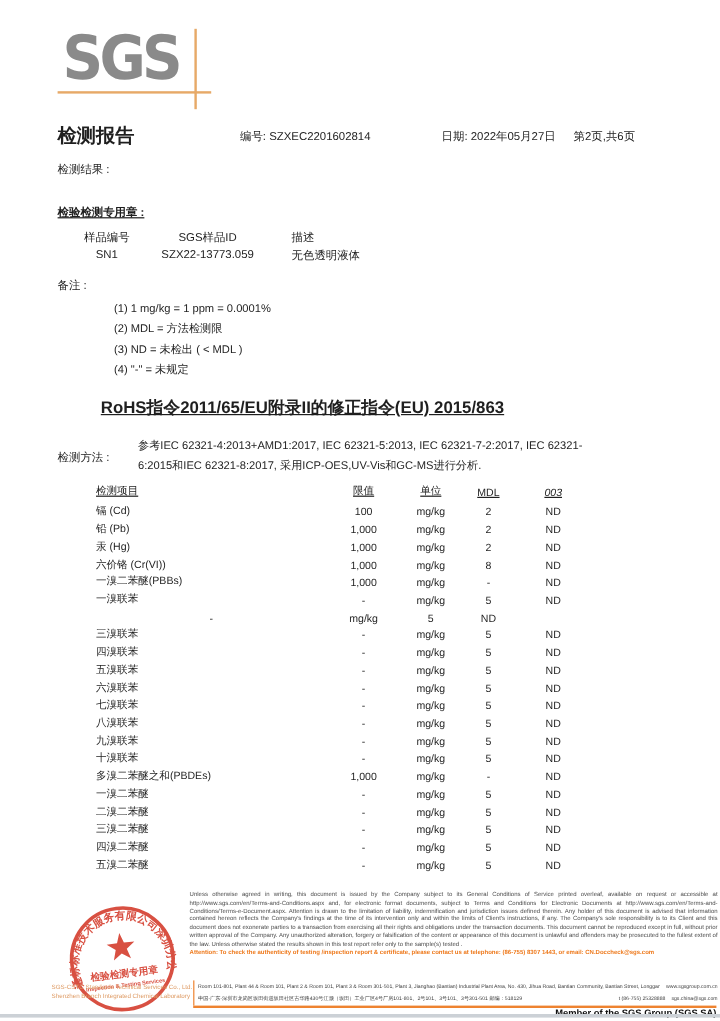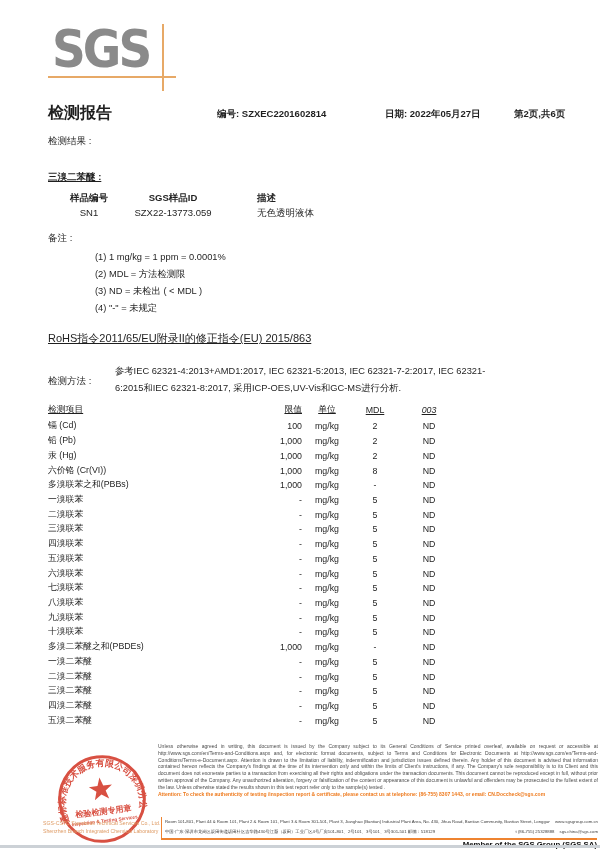--- a/index.html
+++ b/index.html
@@ -10,43 +10,43 @@
   }
   .abs { position:absolute; }
 
   
   .logo-text { font-family:"DejaVu Sans", sans-serif; font-weight:900; font-size:47px;
     color:#8a8a8a; letter-spacing:-3px; line-height:1; transform:scaleY(1.08); transform-origin:top left; }
   .cross-h { background:#e7a967; height:1.5px; }
   .cross-v { background:#e7a967; width:1.5px; }
 
   .report-title { font-size:16px; font-weight:bold; }
-  .meta { font-size:9.5px; font-weight:700;margin-left:17px; }
+  .meta { font-size:9.5px; font-weight:400; }
 
   .label { font-size:9.5px; }
   .section-underline { font-size:9.5px; font-weight:bold; text-decoration:underline; }
 
   
   .sample-grid { display:grid; grid-template-columns:68px 100px 20px 140px; font-size:9.5px; }
   .sample-grid .c { text-align:center; }
-  .sample-grid .l { text-align:left;margin-left:14px; }
-  .sample-grid.hdr { font-weight:bold; }
+  .sample-grid .l { text-align:left; }
+  .sample-grid.hdr { font-weight:normal; }
 
   .notes { font-size:9.3px; line-height:17px; }
 
-  .rohs { font-size:11px; font-weight:normal; text-decoration:underline; }
+  .rohs { font-size:14px; font-weight:bold; text-decoration:underline;margin-left:36px; }
   .method-text { font-size:9.3px; line-height:16.5px; width:382px; }
 
   
-  .rt-grid { display:grid; grid-template-columns:192px 62px 50px 46px 62px; align-items:center; }
+  .rt-grid { display:grid; grid-template-columns:192px 62px 50px 46px 62px; align-items:center;margin-left:32px; }
   .rt-header { font-size:8.8px; height:15px; }
   .rt-header .u { text-decoration:underline; }
   .rt-header .it { font-style:italic; }
   .rt-row { font-size:8.8px; height:14.72px; }
-  .t-l { text-align:left; } .t-r { text-align:right; } .t-c { text-align:center; }
+  .t-l { text-align:left; } .t-r { text-align:center; } .t-c { text-align:center; }
 
   
   .disclaimer { font-size:5px; line-height:6.75px; color:#4c4c4c; text-align:justify; }
   .attention { font-size:5px; line-height:6.75px; color:#ee7a1d; font-weight:bold; margin-top:1px; }
   .company-lines { font-size:5.2px; line-height:8px; color:#de9a63; width:118px; }
   .addr { font-size:4.3px; color:#3c3c3c; line-height:9.5px; width:433px; }
   .addr-row { display:flex; gap:5px; white-space:nowrap; overflow:hidden; }
   .addr-row .grow { flex:1 1 auto; overflow:hidden; }
   .member { font-size:7.8px; font-weight:bold; color:#111; text-align:right; width:240px; }
   .foot-orange { background:#ee8330; }
@@ -65,25 +65,25 @@
 
   <div class="abs report-title" style="left:48px; top:103px;">检测报告</div>
   <div class="abs meta" style="left:200px; top:108px;">
     <span>编号:</span>
     <span>SZXEC2201602814</span>
   </div>
   <div class="abs meta" style="left:368px; top:108px;">
     <span>日期:</span>
     <span>2022年05月27日</span>
   </div>
-  <div class="abs meta" style="left:497px; top:108px;text-align:right;">第2页,共6页</div>
+  <div class="abs meta" style="left:478px; top:108px;text-align:right;">第2页,共6页</div>
 
   <div class="abs label" style="left:48px; top:135px;">检测结果 :</div>
 
-  <div class="abs section-underline" style="left:48px; top:171px;">三溴二苯醚 :</div>
+  <div class="abs section-underline" style="left:48px; top:171px;">检验检测专用章 :</div>
 
   <div class="abs sample-grid hdr" style="left:55px; top:192px;">
     <span class="c">样品编号</span>
     <span class="c">SGS样品ID</span>
     <span></span>
     <span class="l">描述</span>
   </div>
   <div class="abs sample-grid" style="left:55px; top:207px;">
     <span class="c">SN1</span>
     <span class="c">SZX22-13773.059</span>
@@ -136,35 +136,34 @@
       <span class="t-c">ND</span>
     </div>
       <div class="rt-grid rt-row">
       <span class="t-l">六价铬 (Cr(VI))</span>
       <span class="t-r">1,000</span>
       <span class="t-c">mg/kg</span>
       <span class="t-c">8</span>
       <span class="t-c">ND</span>
     </div>
       <div class="rt-grid rt-row">
-      <span class="t-l">多溴联苯之和(PBBs)</span>
+      <span class="t-l">一溴二苯醚(PBBs)</span>
       <span class="t-r">1,000</span>
       <span class="t-c">mg/kg</span>
       <span class="t-c">-</span>
       <span class="t-c">ND</span>
     </div>
       <div class="rt-grid rt-row">
       <span class="t-l">一溴联苯</span>
       <span class="t-r">-</span>
       <span class="t-c">mg/kg</span>
       <span class="t-c">5</span>
       <span class="t-c">ND</span>
     </div>
       <div class="rt-grid rt-row">
-      <span class="t-l">二溴联苯</span>
       <span class="t-r">-</span>
       <span class="t-c">mg/kg</span>
       <span class="t-c">5</span>
       <span class="t-c">ND</span>
     </div>
       <div class="rt-grid rt-row">
       <span class="t-l">三溴联苯</span>
       <span class="t-r">-</span>
       <span class="t-c">mg/kg</span>
       <span class="t-c">5</span>

